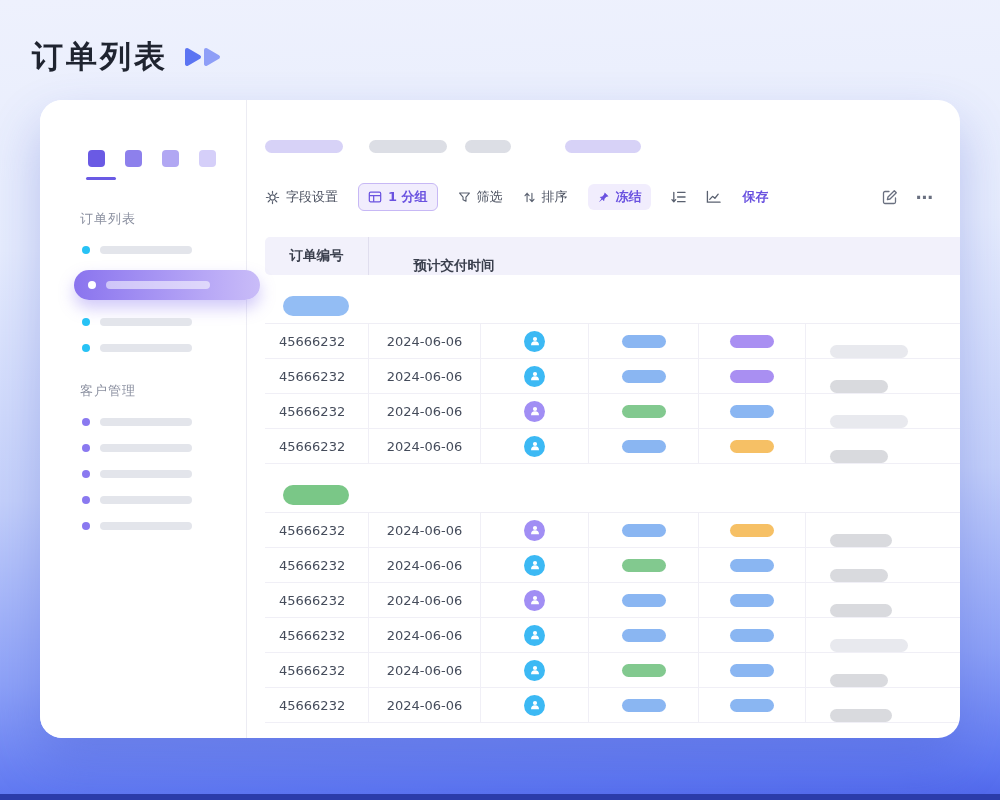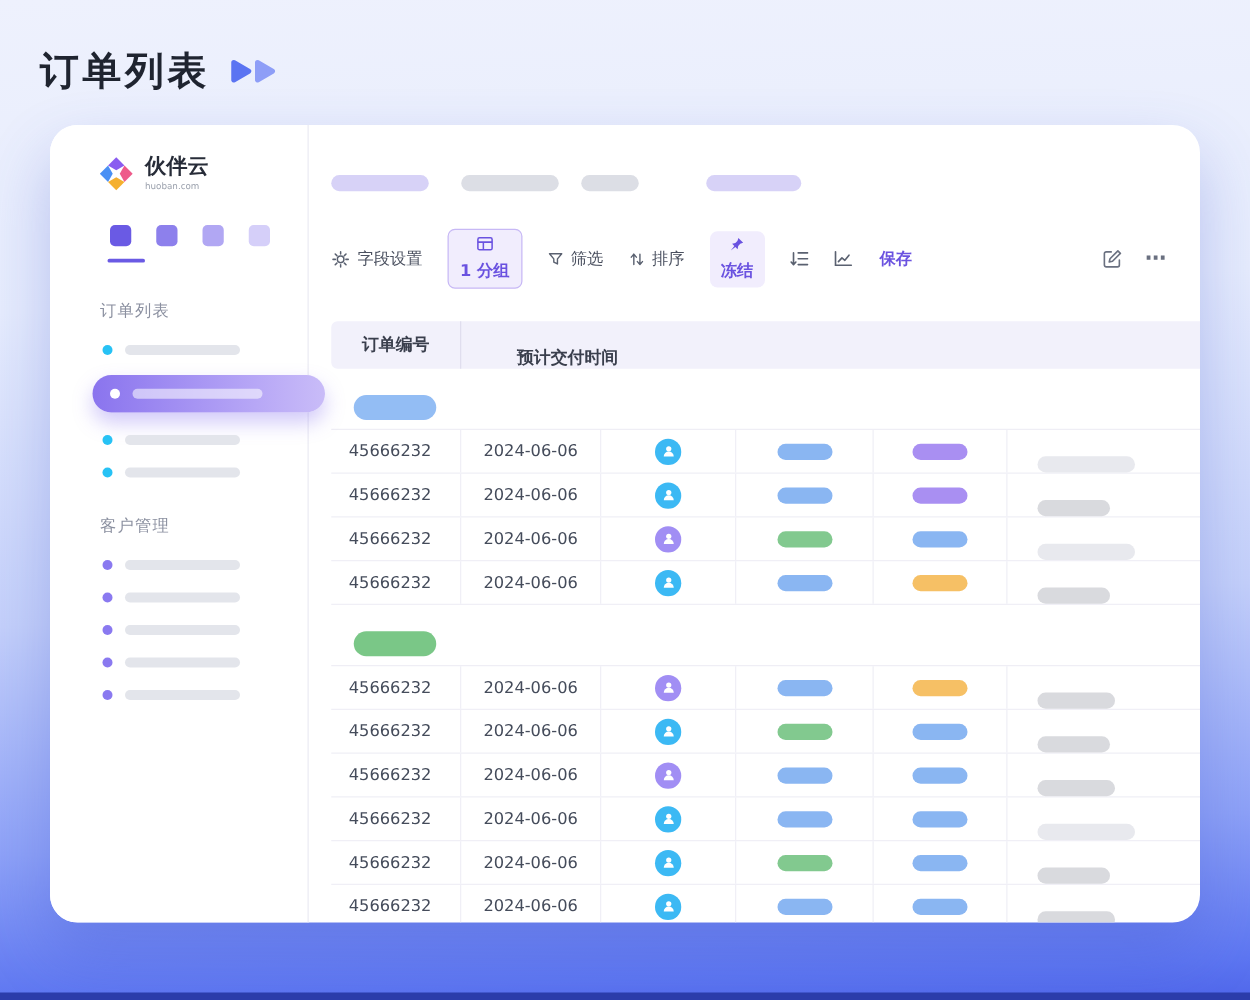--- a/index.html
+++ b/index.html
@@ -40,21 +40,21 @@
     box-shadow:0 8px 16px rgba(123,99,238,.35);
   }
 
   
   .main { flex:1; min-width:0; padding:40px 0 0 18px; overflow:hidden; }
   .sk-row { display:flex; align-items:center; }
   .sk-pill { height:13px; border-radius:7px; }
 
   .toolbar { display:flex; align-items:center; gap:20px; margin-top:30px; padding-right:26px; color:#4b5160; font-size:13px; }
   .tb-item { display:flex; align-items:center; gap:6px; white-space:nowrap; }
-  .tb-chip { padding:4px 9px; border-radius:6px; background:#f1edfd; color:#6a52e0; font-weight:600;flex-direction:column; }
+  .tb-chip { padding:4px 9px; border-radius:6px; background:#f1edfd; color:#6a52e0; font-weight:600; }
   .tb-chip.bordered { border:1px solid #c7b8f5; }
   .tb-save { color:#6a52e0; font-weight:700; margin-left:2px; }
   .tb-right { margin-left:auto; display:flex; align-items:center; gap:18px; color:#6a7080; }
   .tb-more { font-size:17px; font-weight:700; letter-spacing:1px; }
 
   .table { margin-top:26px; width:711px; }
   .t-head { display:flex; height:38px; background:#f2f1fb; border-radius:5px 0 0 5px; }
   .h-cell { display:flex; align-items:center; justify-content:center; font-size:13.5px; font-weight:700; color:#3a3f4d; border-right:1px solid #e0deee; }
   .h-cell:last-child { border-right:none; }
   .c0 { width:104px; flex:0 0 104px; } .c1 { width:112px; flex:0 0 112px; }
@@ -79,32 +79,20 @@
   <h1 class="page-title">订单列表</h1>
   <svg width="42" height="24" viewBox="0 0 42 24">
     <path d="M5 5 L17 12 L5 19 Z" fill="#5b74f2" stroke="#5b74f2" stroke-width="4" stroke-linejoin="round"></path>
     <path d="M24 5 L36 12 L24 19 Z" fill="#8e9ef7" stroke="#8e9ef7" stroke-width="4" stroke-linejoin="round"></path>
   </svg>
 </div>
 
 <div class="card">
 
   <aside class="sidebar">
-    <div class="logo-row">
-      <svg width="30" height="30" viewBox="0 0 32 32">
-        <path d="M2 16 L9 9 L13 16 L9 23 Z" fill="#4a90f4"></path>
-        <path d="M16 2 L23 9 L16 13 L9 9 Z" fill="#8a5cf0"></path>
-        <path d="M30 16 L23 23 L19 16 L23 9 Z" fill="#ee5a8a"></path>
-        <path d="M16 30 L9 23 L16 19 L23 23 Z" fill="#f5b02e"></path>
-      </svg>
-      <div>
-        <div class="logo-text-name">伙伴云</div>
-        <div class="logo-text-domain">huoban.com</div>
-      </div>
-    </div>
     <div class="tabs-row">
         <div class="tab-sq" style="background: rgb(106, 90, 228);"></div>
         <div class="tab-sq" style="background: rgb(141, 128, 236);"></div>
         <div class="tab-sq" style="background: rgb(177, 167, 243);"></div>
         <div class="tab-sq" style="background: rgb(213, 207, 249);"></div>
       </div>
     <div class="tab-indicator" style="background: rgb(106, 90, 228);"></div>
     <div>
         <div class="side-label">订单列表</div>
         <div class="side-item">

